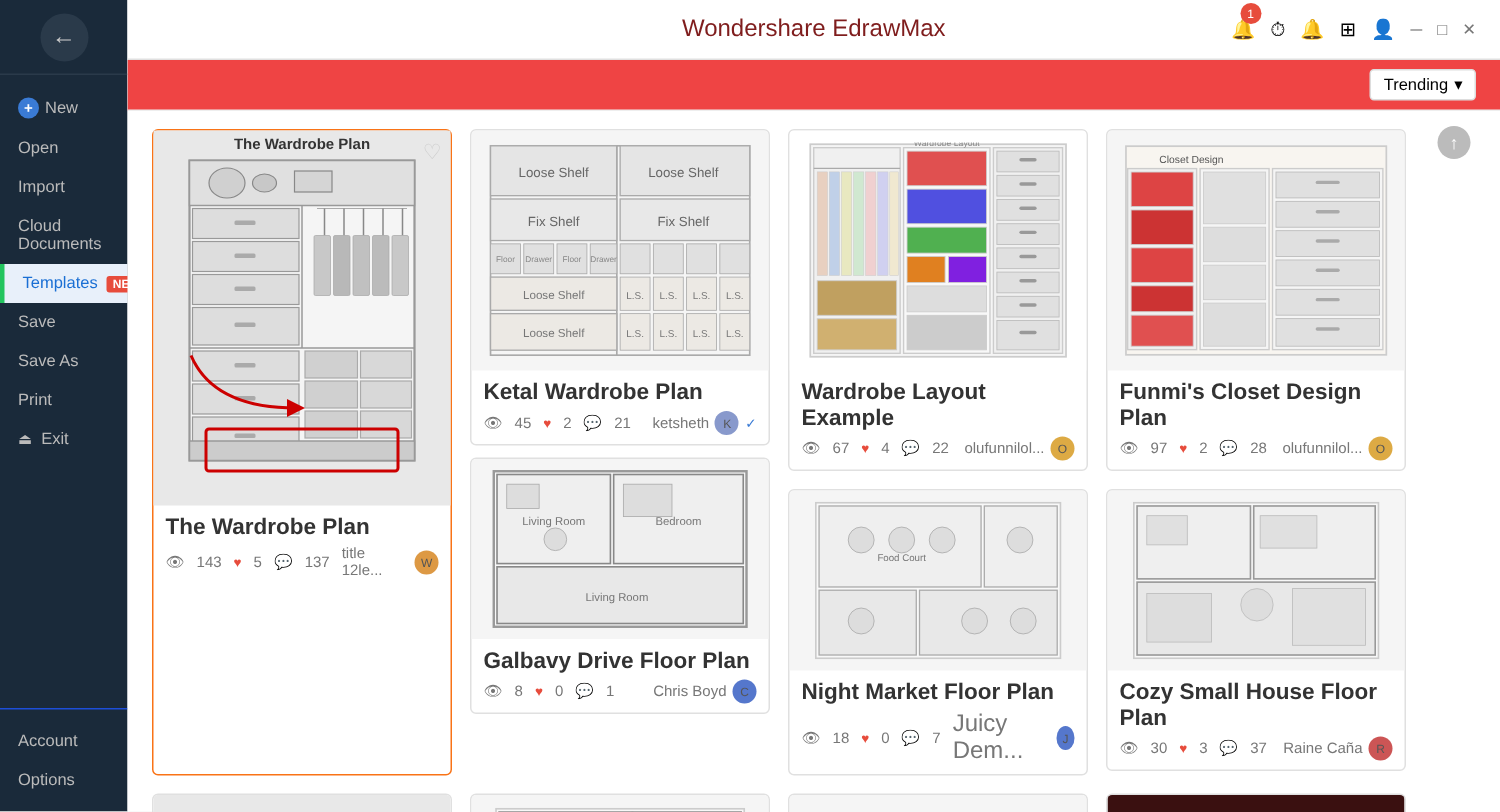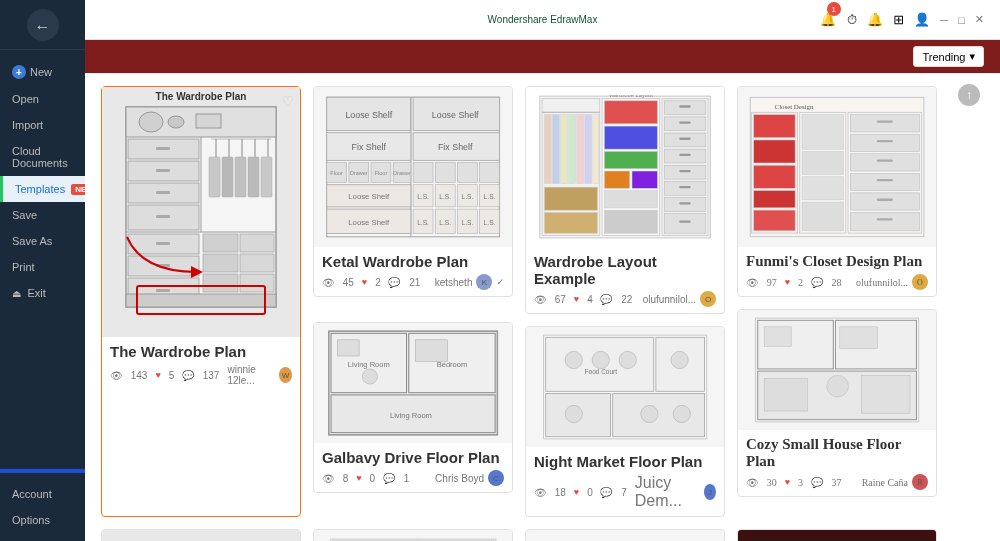--- a/index.html
+++ b/index.html
@@ -45,21 +45,21 @@
     .sidebar-new-btn {
       display: flex; align-items: center; gap: 4px;
       padding: 7px 12px; cursor: pointer; color: #bbb; font-size: 11px;
     }
     .sidebar-new-btn .plus-icon {
       width: 14px; height: 14px; background: #3a7bd5; border-radius: 50%;
       display: flex; align-items: center; justify-content: center;
       color: #fff; font-size: 10px; font-weight: bold;
     }
     .sidebar-bottom {
-      border-top: 4px solid #1d4ed8;
+      border-top: 1px solid #1d4ed8;
       padding: 8px 0;
     }
     .back-btn {
       width: 32px; height: 32px; background: #2a3a4a; border-radius: 50%;
       display: flex; align-items: center; justify-content: center;
       cursor: pointer; color: #ccc; font-size: 16px;
     }
 
     
     #main {
@@ -74,21 +74,21 @@
     .top-bar {
       height: 40px;
       background: #fff;
       display: flex;
       align-items: center;
       justify-content: space-between;
       padding: 0 16px;
       border-bottom: 1px solid #e0e0e0;
       flex-shrink: 0;
     }
-    .top-bar-title { font-size: 10px; color: #14532d; }
+    .top-bar-title { font-size: 16px; color: #7f1d1d; }
     .trending-select {
       border: 1px solid #ddd; padding: 3px 8px; border-radius: 3px;
       font-size: 11px; background: #fff; cursor: pointer;
       display: flex; align-items: center; gap: 4px;
     }
     .notif-badge {
       background: #e74c3c; color: #fff; border-radius: 50%;
       width: 14px; height: 14px; font-size: 8px;
       display: flex; align-items: center; justify-content: center;
       position: relative; top: -6px; left: -8px;
@@ -210,21 +210,21 @@
       <span style="font-size:13px;">⏱</span>
       <span style="font-size:13px;">🔔</span>
       <span style="font-size:13px;">⊞</span>
       <span style="font-size:13px;">👤</span>
       <span style="font-size:11px; color:#777;">─</span>
       <span style="font-size:11px; color:#777;">□</span>
       <span style="font-size:11px; color:#777;">✕</span>
     </div>
   </div>
 
-  <div style="display:flex; justify-content:flex-end; padding:6px 16px; background:#7f1d1d; border-bottom:1px solid #eee;">
+  <div style="display:flex; justify-content:flex-end; padding:6px 16px; background:#ef4444; border-bottom:1px solid #eee;">
     <div class="trending-select">
       <span>Trending</span>
       <span>▾</span>
     </div>
   </div>
 
   <div style="flex:1; overflow-y:auto; padding:12px 16px; position:relative;">
 
     <div style="position:absolute; right:20px; top:10px; width:22px; height:22px; background:#bbb; border-radius:50%; display:flex; align-items:center; justify-content:center; cursor:pointer; color:#fff; font-size:12px; z-index:100;">↑</div>
 
@@ -306,28 +306,28 @@
         <div class="featured-card-info">
           <div class="card-title">The Wardrobe Plan</div>
           <div class="card-meta">
             <span>👁</span>
             <span>143</span>
             <span class="heart-icon">♥</span>
             <span>5</span>
             <span>💬</span>
             <span>137</span>
             <div class="card-meta-right">
-              <span style="font-size:10px; color:#777;">winnie 12le...</span>
+              <span style="font-size:10px; color:#777;">title 12le...</span>
               <div class="avatar-circle avatar-orange">W</div>
             </div>
           </div>
         </div>
       </div>
 
-      <div style="display:flex; flex-direction:column; gap:25px;">
+      <div style="display:flex; flex-direction:column; gap:8px;">
 
         <div class="template-card">
           <div class="card-image" style="height:160px;">
             <svg viewBox="0 0 160 130" width="155" height="125">
               <rect x="2" y="2" width="156" height="126" fill="#f5f5f5" stroke="#aaa" stroke-width="1"></rect>
               <rect x="2" y="2" width="76" height="30" fill="#e5e5e5" stroke="#aaa" stroke-width="0.8"></rect>
               <rect x="80" y="2" width="78" height="30" fill="#e5e5e5" stroke="#aaa" stroke-width="0.8"></rect>
               <text x="40" y="21" font-size="8" text-anchor="middle" fill="#666">Loose Shelf</text>
               <text x="118" y="21" font-size="8" text-anchor="middle" fill="#666">Loose Shelf</text>
               <line x1="78" y1="2" x2="78" y2="128" stroke="#aaa" stroke-width="1"></line>
@@ -526,21 +526,21 @@
               <span>7</span>
               <div class="card-meta-right">
                 <span style="font-size:16px;">Juicy Dem...</span>
                 <div class="avatar-circle avatar-blue">J</div>
               </div>
             </div>
           </div>
         </div>
       </div>
 
-      <div style="display:flex; flex-direction:column; gap:12px;font-family:Liberation Serif, serif;">
+      <div style="display:flex; flex-direction:column; gap:12px;">
 
         <div class="template-card">
           <div class="card-image" style="height:160px;">
             <svg viewBox="0 0 155 125" width="152" height="122">
               <rect x="2" y="2" width="151" height="121" fill="#f8f5f0" stroke="#ccc" stroke-width="1"></rect>
 
               <text x="40" y="12" font-size="6" text-anchor="middle" fill="#555">Closet Design</text>
 
               <rect x="3" y="15" width="40" height="105" fill="#f0f0f0" stroke="#ccc" stroke-width="0.8"></rect>
               <rect x="45" y="15" width="40" height="105" fill="#f5f5f5" stroke="#ccc" stroke-width="0.8"></rect>

